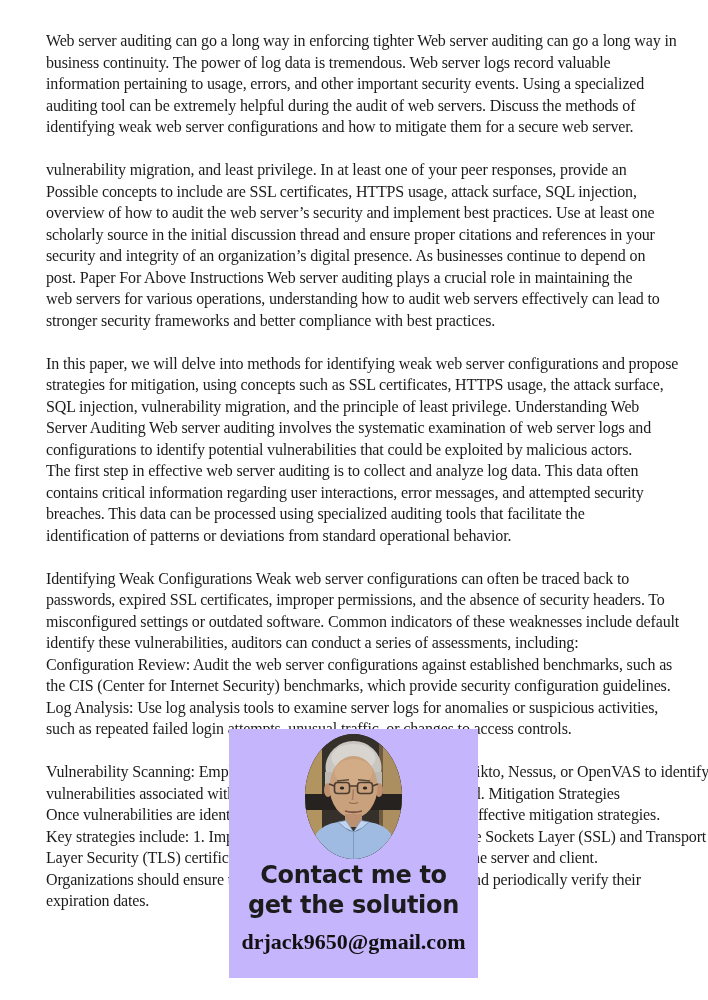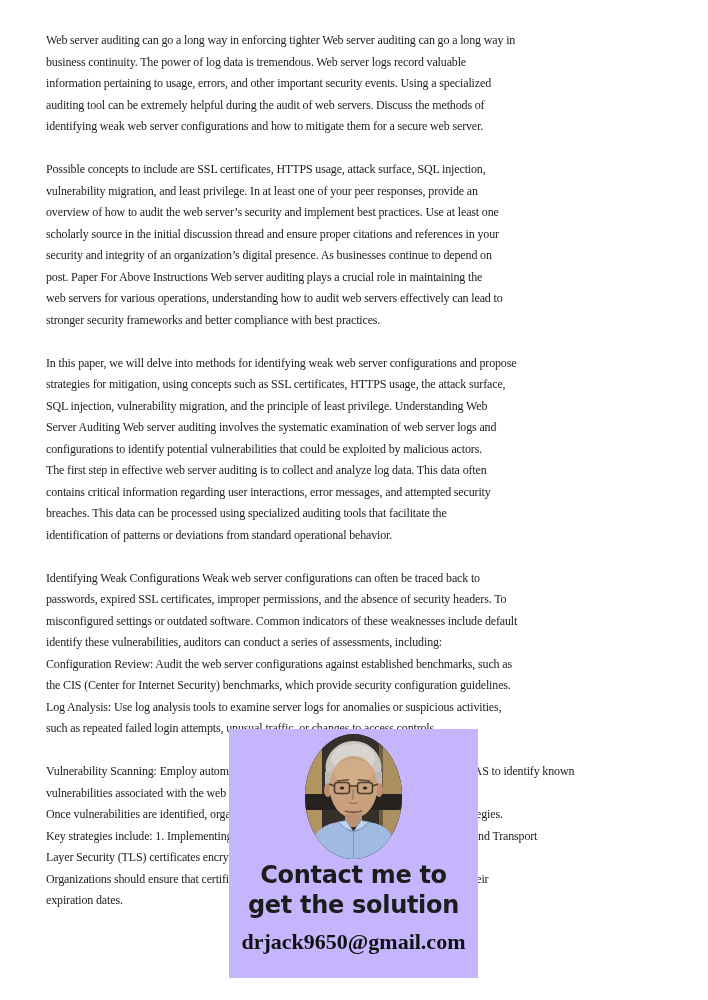--- a/index.html
+++ b/index.html
@@ -13,21 +13,21 @@
   }
   .doc {
     position: absolute;
     left: 46px;
     top: 30px;
     width: 616px;
     color: #1b1b1b;
   }
   .para { margin: 0 0 21.5px 0; }
   .line {
-    font-size: 12px;
+    font-size: 16px;
     line-height: 21.5px;
     letter-spacing: -0.15px;
     white-space: nowrap;
   }
   .card {
     position: absolute;
     left: 229px;
     top: 729px;
     width: 249px;
     height: 249px;
@@ -67,22 +67,22 @@
 
 <div class="doc" style="color: rgb(27, 27, 27);">
   <div class="para">
     <div class="line">Web server auditing can go a long way in enforcing tighter Web server auditing can go a long way in</div>
     <div class="line">business continuity. The power of log data is tremendous. Web server logs record valuable</div>
     <div class="line">information pertaining to usage, errors, and other important security events. Using a specialized</div>
     <div class="line">auditing tool can be extremely helpful during the audit of web servers. Discuss the methods of</div>
     <div class="line">identifying weak web server configurations and how to mitigate them for a secure web server.</div>
   </div>
   <div class="para">
+    <div class="line">vulnerability migration, and least privilege. In at least one of your peer responses, provide an</div>
     <div class="line">Possible concepts to include are SSL certificates, HTTPS usage, attack surface, SQL injection,</div>
-    <div class="line">vulnerability migration, and least privilege. In at least one of your peer responses, provide an</div>
     <div class="line">overview of how to audit the web server’s security and implement best practices. Use at least one</div>
     <div class="line">scholarly source in the initial discussion thread and ensure proper citations and references in your</div>
     <div class="line">security and integrity of an organization’s digital presence. As businesses continue to depend on</div>
     <div class="line">post. Paper For Above Instructions Web server auditing plays a crucial role in maintaining the</div>
     <div class="line">web servers for various operations, understanding how to audit web servers effectively can lead to</div>
     <div class="line">stronger security frameworks and better compliance with best practices.</div>
   </div>
   <div class="para">
     <div class="line">In this paper, we will delve into methods for identifying weak web server configurations and propose</div>
     <div class="line">strategies for mitigation, using concepts such as SSL certificates, HTTPS usage, the attack surface,</div>

